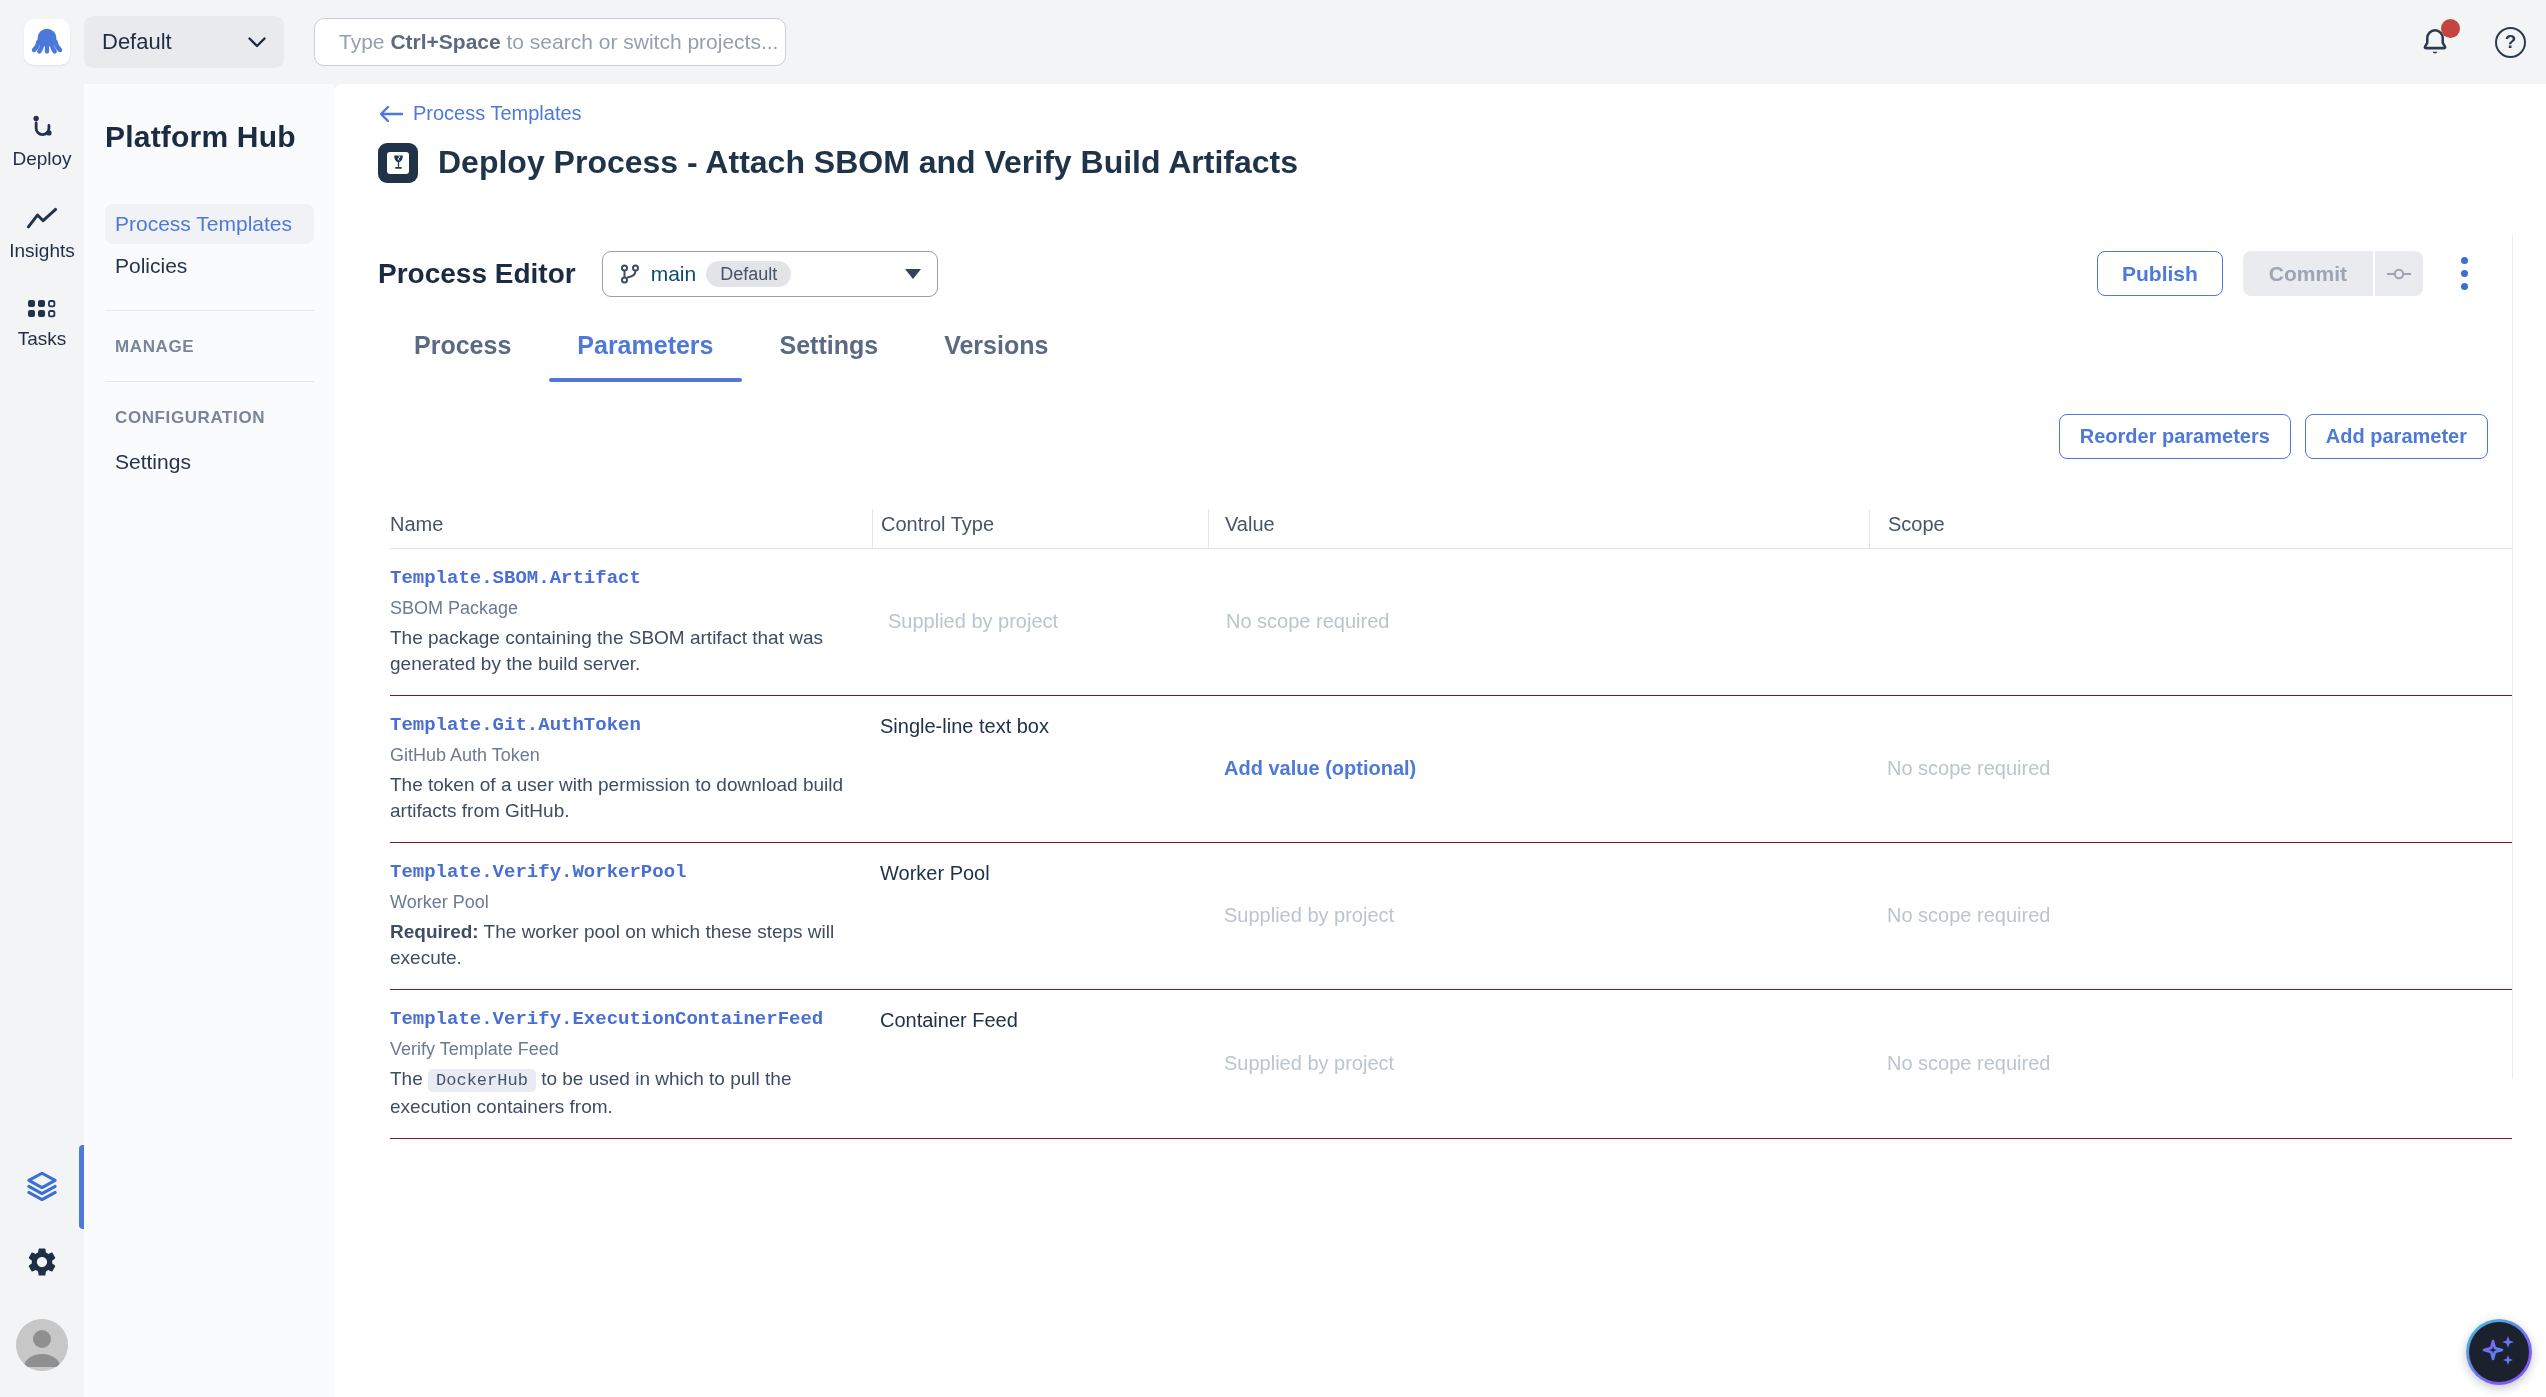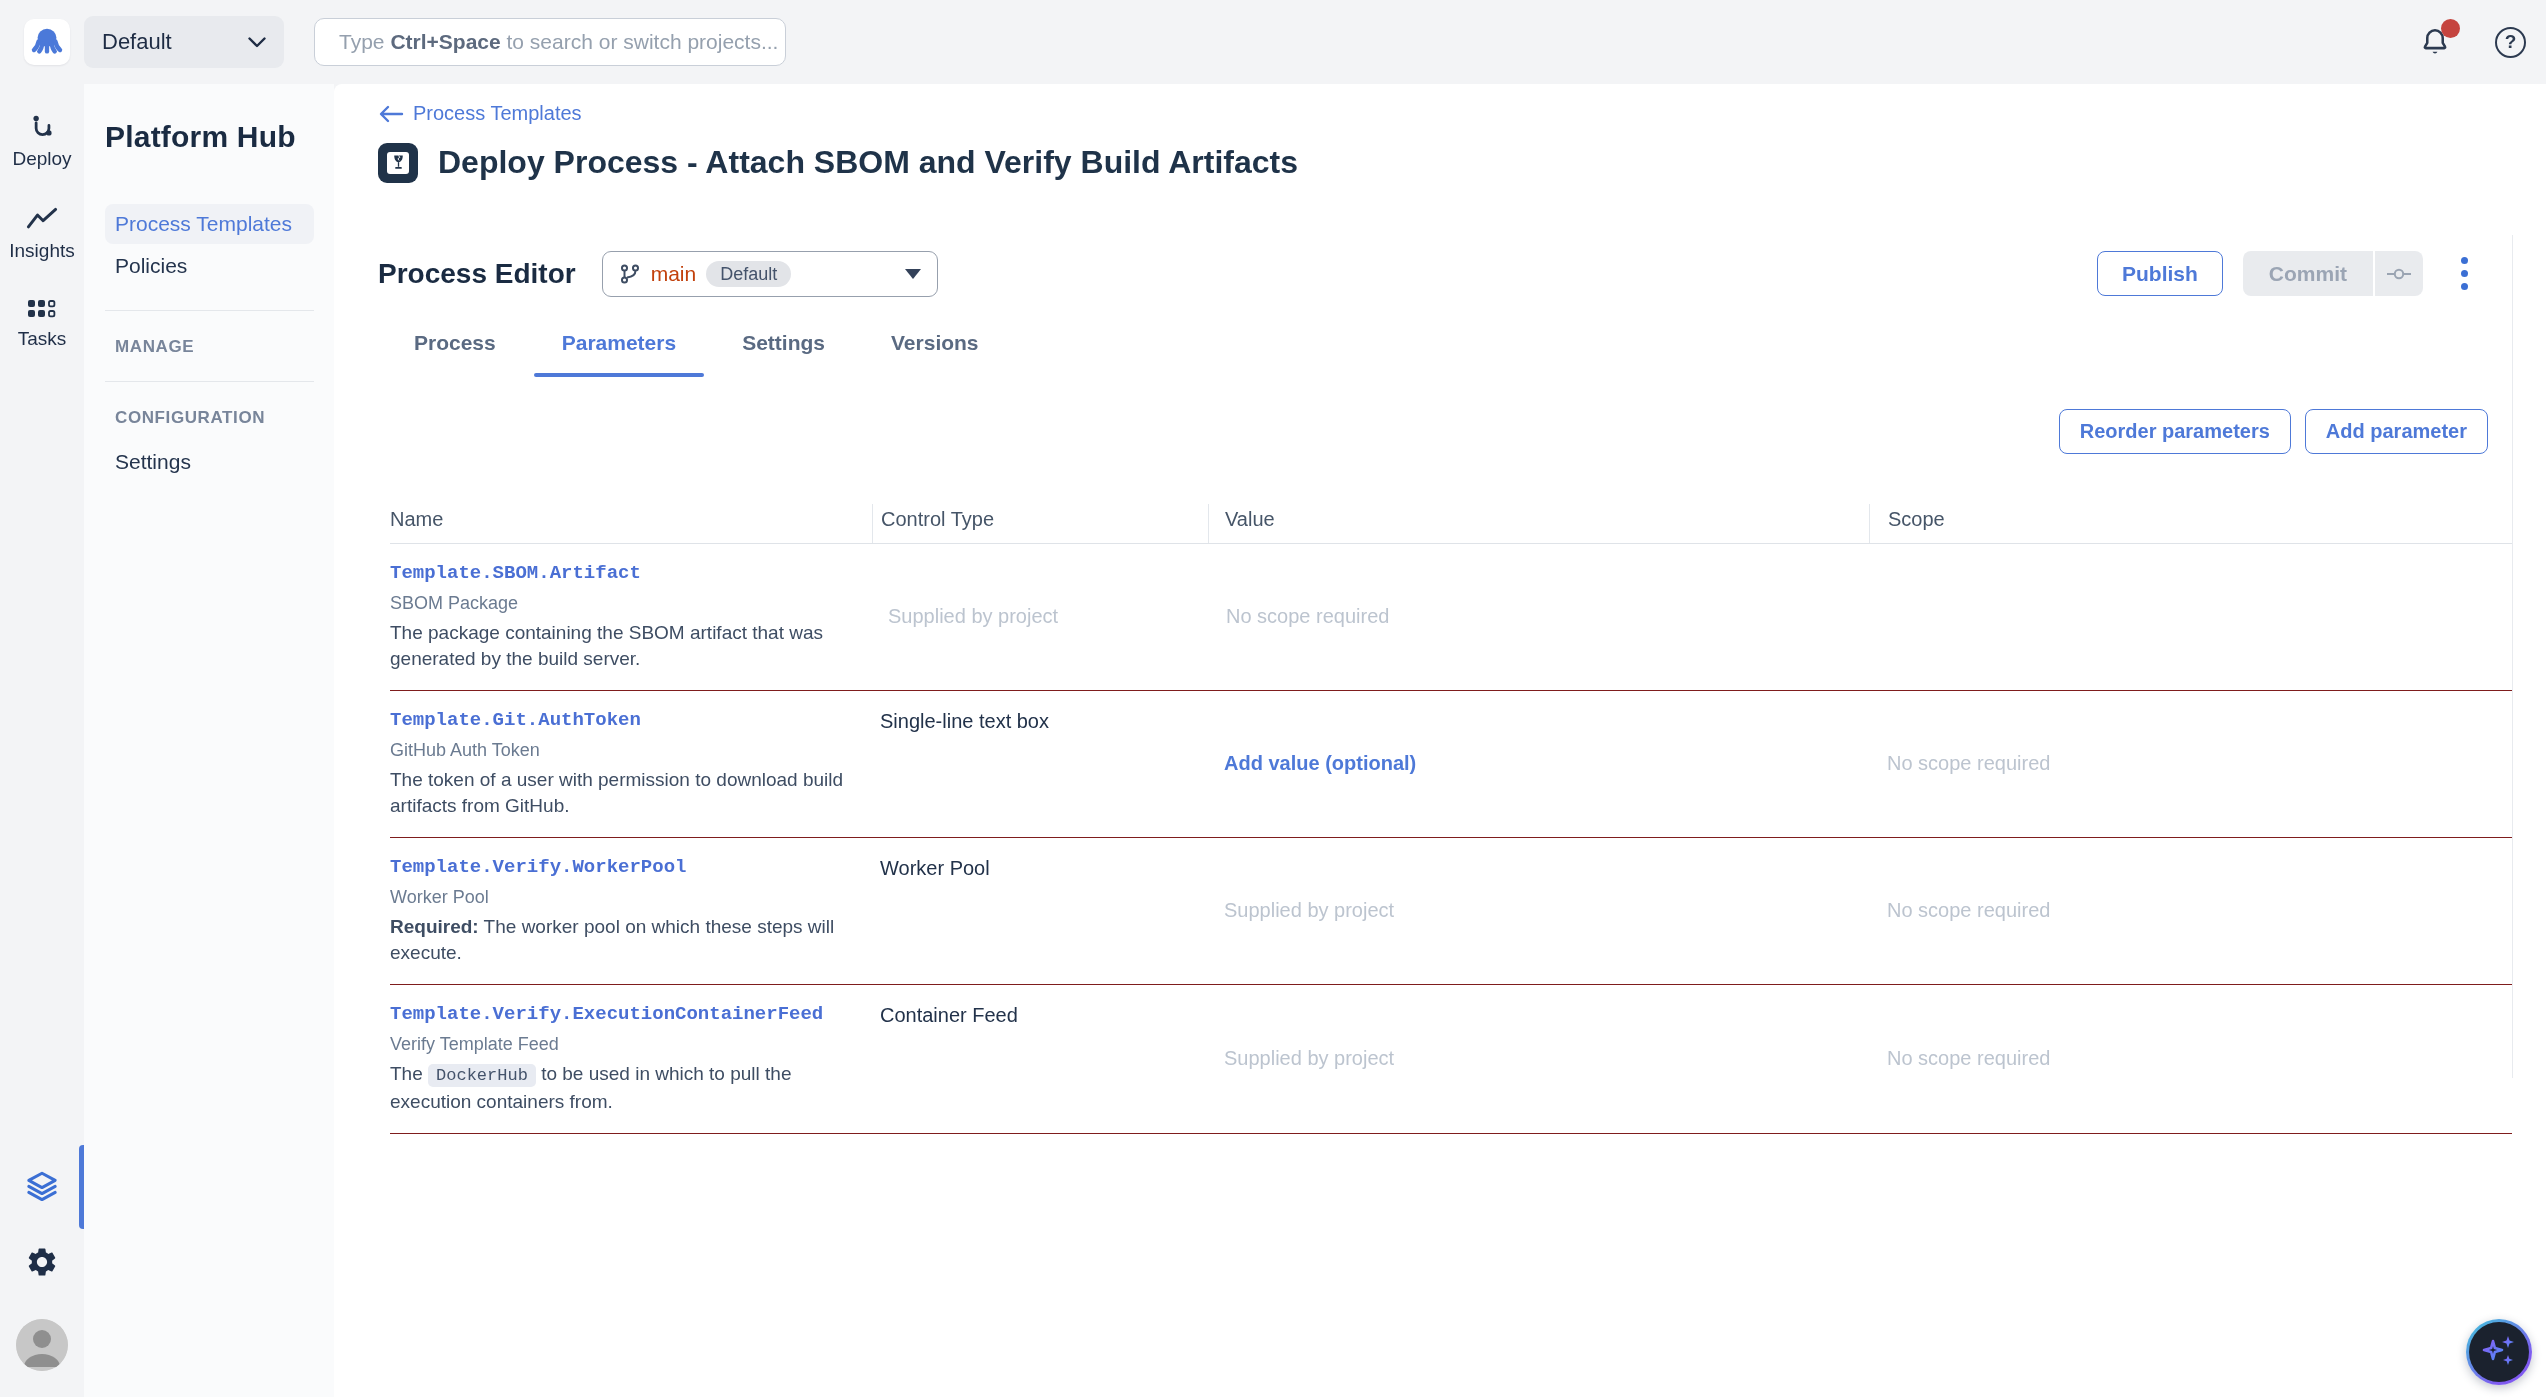--- a/index.html
+++ b/index.html
@@ -103,21 +103,21 @@
   }
   .page-title{ font-size:32px; font-weight:700; color:#1f3349; }
   
   .editor-row{ margin-top:68px; display:flex; align-items:center; }
   .editor-heading{ font-size:28px; font-weight:700; color:#1a2b42; }
   .branch-select{
     margin-left:26px; width:336px; height:46px; background:#fff;
     border:1px solid #97a0ad; border-radius:9px; display:flex; align-items:center;
     padding:0 16px; cursor:pointer; gap:10px;
   }
-  .branch-name{ font-size:21px; color:#c2410c; }
+  .branch-name{ font-size:21px; color:#0c4a6e; }
   .branch-badge{
     background:#e2e4e8; color:#44536b; font-size:18px; border-radius:13px;
     padding:4px 14px; line-height:1;
   }
   .caret-down{
     margin-left:auto; width:0; height:0;
     border-left:8px solid transparent; border-right:8px solid transparent;
     border-top:10px solid #34425a;
   }
   .editor-actions{ margin-left:auto; display:flex; align-items:center; margin-right:38px; }
@@ -134,21 +134,21 @@
   .btn-commit-icon{
     margin-left:2px; width:48px; height:45px; background:#e9ebee; border:none;
     border-radius:0 8px 8px 0; display:flex; align-items:center; justify-content:center; cursor:default;
   }
   .kebab{ margin-left:32px; background:none; border:none; cursor:pointer; display:flex; flex-direction:column; gap:6px; padding:6px; }
   .kebab i{ width:7px; height:7px; border-radius:50%; background:#3b6fd4; display:block; }
   
   .tabs{ margin-top:34px; margin-left:36px; display:flex; column-gap:66px; }
   .tab{
     position:relative; background:none; border:none; cursor:pointer;
-    font-size:21px; font-weight:700; color:#5a6a82; padding:0 0 22px 0;
+    font-size:25px; font-weight:700; color:#5a6a82; padding:0 0 22px 0;
   }
   .tab.active{ color:#4e79d8; }
   .tab.active::after{
     content:""; position:absolute; left:-28px; right:-28px; bottom:0; height:4px;
     background:#4e79d8; border-radius:2px;
   }
   
   .table-actions{ margin-top:32px; display:flex; justify-content:flex-end; gap:14px; margin-right:24px; }
   .btn-outline-sm{
     background:#fff; border:1.4px solid #4e79d8; color:#4e79d8;

